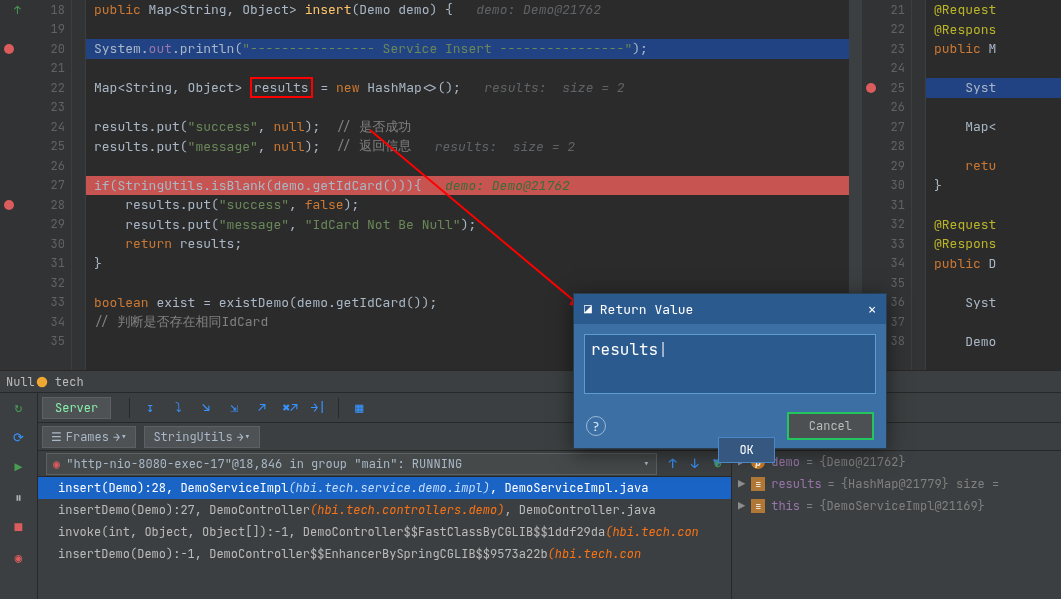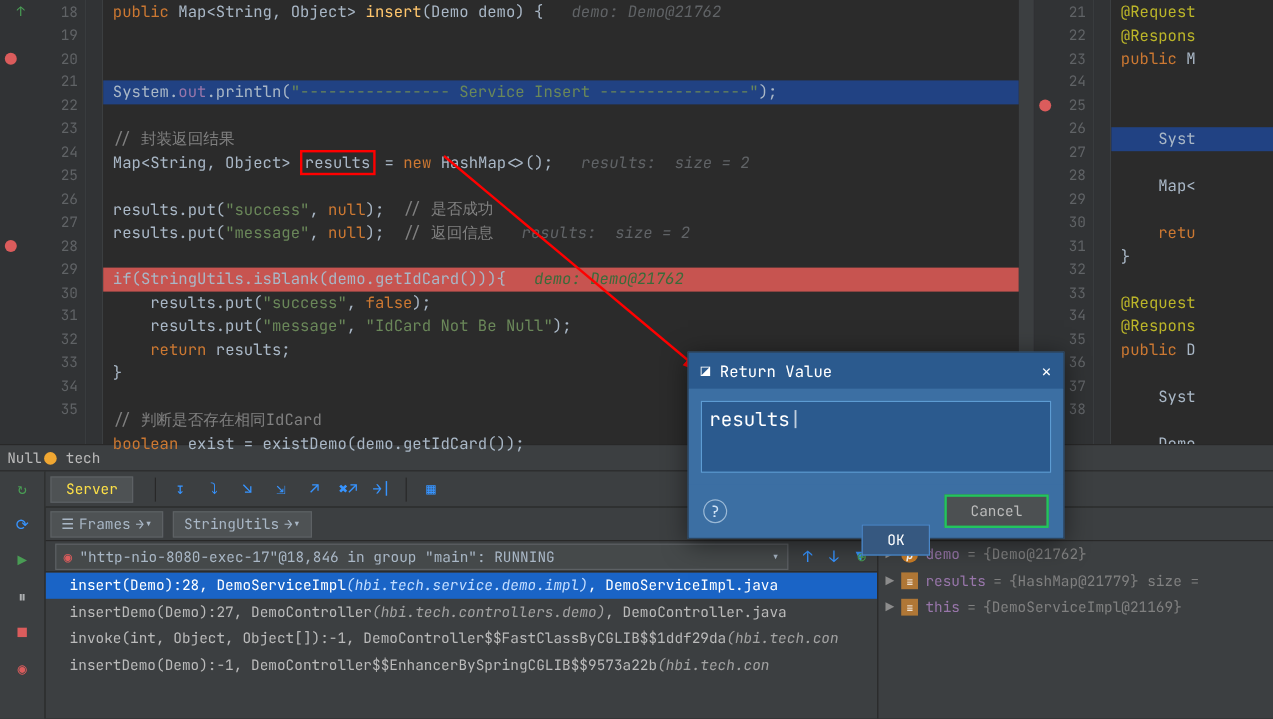--- a/index.html
+++ b/index.html
@@ -38,21 +38,21 @@
   color: #606366;
   font-size: 12px;
   position: relative;
 }
 .gutter-line .bp { position: absolute; left: 4px; width: 10px; height: 10px; background: #db5c5c; border-radius: 50%; }
 .gutter-line .check { position: absolute; left: 14px; color: #499c54; font-size: 11px; }
 .fold-col { width: 14px; background: #313335; border-right: 1px solid #3c3f41; position: relative; }
 .code-area { flex: 1; position: relative; background: #2b2b2b; }
 .code-line { height: 19.5px; display: flex; align-items: center; padding-left: 8px; white-space: pre; font-size: 13px; }
 .line-current { background: #c75450; }
-.line-highlight { background: #214283; margin-top: 28px; }
+.line-highlight { background: #214283; }
 .kw { color: #cc7832; }
 .str { color: #6a8759; }
 .method { color: #ffc66d; }
 .comment-cn { color: #808080; }
 .field { color: #9876aa; }
 .hint { color: #606366; font-style: italic; }
 .annot { color: #bbb529; }
 .red-box { border: 2px solid #ff0000; padding: 0 2px; }
 .right-pane { width: 200px; display: flex; border-left: 1px solid #3c3f41; }
 .gutter2 { width: 50px; background: #313335; border-right: 1px solid #3c3f41; }
@@ -93,21 +93,21 @@
 .dbg-btn.red { color: #db5c5c; }
 .debug-main { flex: 1; display: flex; flex-direction: column; }
 .debug-toolbar {
   height: 30px;
   background: #3c3f41;
   display: flex;
   align-items: center;
   padding-left: 4px;
   border-bottom: 1px solid #282828;
 }
-.tab-server { background: #4e5254; border: 1px solid #5d6164; padding: 2px 12px; font-size: 12px; color: #fde047; margin-right: 12px; }
+.tab-server { background: #4e5254; border: 1px solid #5d6164; padding: 2px 12px; font-size: 12px; color: #86efac; margin-right: 12px; }
 .tb-icon { width: 24px; height: 24px; display:flex; align-items:center; justify-content:center; cursor:pointer; color:#3794ff; margin: 0 2px; }
 .tb-sep { width:1px; height:20px; background:#282828; margin:0 6px; }
 .debug-sub {
   height: 28px;
   display: flex;
   align-items: center;
   padding-left: 4px;
   border-bottom: 1px solid #282828;
   gap: 8px;
 }
@@ -120,21 +120,21 @@
   border-bottom: 1px solid #282828;
   gap: 8px;
 }
 .thread-select { flex:1; background:#45494a; border:1px solid #5d6164; padding:2px 6px; font-size:12px; display:flex; align-items:center; gap:6px; }
 .nav-icons { display:flex; gap:6px; padding-right:6px; }
 .nav-icons span { width:16px; height:16px; display:flex; align-items:center; justify-content:center; cursor:pointer; color:#8c8c8c; }
 .frames-area { flex:1; display:flex; }
 .frames-list { flex:1; overflow:hidden; font-size:12px; }
 .frame-row { height:22px; display:flex; align-items:center; padding-left:20px; cursor:pointer; color:#bbbbbb;}
 .frame-row.selected { background:#1a64c6; color:#fff; }
-.frame-row .pkg { color:#a3a3a3; font-style:italic; }
+.frame-row .pkg { color:#f97316; font-style:italic; }
 .frame-row.selected .pkg { color:#c2ddff; }
 .vars-col { width: 330px; border-left:1px solid #282828; position:relative; }
 .vars-col .vtoolbar { position:absolute; left:-28px; top:0; width:28px; display:flex; flex-direction:column; gap:6px; padding-top:4px; align-items:center; }
 .var-row { height:22px; display:flex; align-items:center; padding-left:6px; font-size:12px; gap:6px; }
 .var-expand { color:#8c8c8c; cursor:pointer; }
 .var-icon-p { width:14px; height:14px; background:#c97c25; border-radius:50%; display:flex; align-items:center; justify-content:center; font-size:10px; color:#fff; font-weight:bold; font-style:italic; }
 .var-icon-f { width:14px; height:14px; background:#b07736; display:flex; align-items:center; justify-content:center; font-size:10px; color:#fff; }
 .var-name { color:#9876aa; }
 .var-val { color:#808080; }
 
@@ -221,34 +221,33 @@
       <div class="gutter-line">
           <span>35</span>
         </div>
     </div>
     <div class="fold-col"></div>
     <div class="code-area">
       <div class="code-line">    <span class="kw">public </span><span>Map&lt;String, Object&gt; </span><span class="method">insert</span><span>(Demo demo) {   </span><span class="hint">demo: Demo@21762</span></div>
       <div class="code-line"></div>
       <div class="code-line line-highlight">        <span>System.</span><span class="field">out</span><span>.println(</span><span class="str">"---------------- Service Insert ----------------"</span><span>);</span></div>
       <div class="code-line"></div>
-      <div class="code-line">        <span class="comment-cn">// 封装返回结果</span></div>
       <div class="code-line">        <span>Map&lt;String, Object&gt; </span><span class="red-box">results</span><span> = </span><span class="kw">new </span><span>HashMap&lt;&gt;();   </span><span class="hint">results:  size = 2</span></div>
       <div class="code-line"></div>
       <div class="code-line">        <span>results.put(</span><span class="str">"success"</span><span>, </span><span class="kw">null</span><span>);  </span><span class="comment-cn">// 是否成功</span></div>
       <div class="code-line">        <span>results.put(</span><span class="str">"message"</span><span>, </span><span class="kw">null</span><span>);  </span><span class="comment-cn">// 返回信息   </span><span class="hint">results:  size = 2</span></div>
       <div class="code-line"></div>
       <div class="code-line line-current">        <span>if(StringUtils.isBlank(demo.getIdCard())){   </span><span class="hint" style="color:#3a6b3a">demo: Demo@21762</span></div>
       <div class="code-line">        <span>    results.put(</span><span class="str">"success"</span><span>, </span><span class="kw">false</span><span>);</span></div>
       <div class="code-line">        <span>    results.put(</span><span class="str">"message"</span><span>, </span><span class="str">"IdCard Not Be Null"</span><span>);</span></div>
       <div class="code-line">        <span>    </span><span class="kw">return </span><span>results;</span></div>
       <div class="code-line">        <span>}</span></div>
       <div class="code-line"></div>
+      <div class="code-line">        <span class="kw">boolean </span><span>exist = existDemo(demo.getIdCard());</span></div>
       <div class="code-line">        <span class="comment-cn">// 判断是否存在相同IdCard</span></div>
-      <div class="code-line">        <span class="kw">boolean </span><span>exist = existDemo(demo.getIdCard());</span></div>
     </div>
     <div class="scroll-marker"></div>
   </div>
   <div class="right-pane">
     <div class="gutter2">
       <div class="gutter-line">
           <span>21</span>
         </div>
       <div class="gutter-line">
           <span>22</span>

